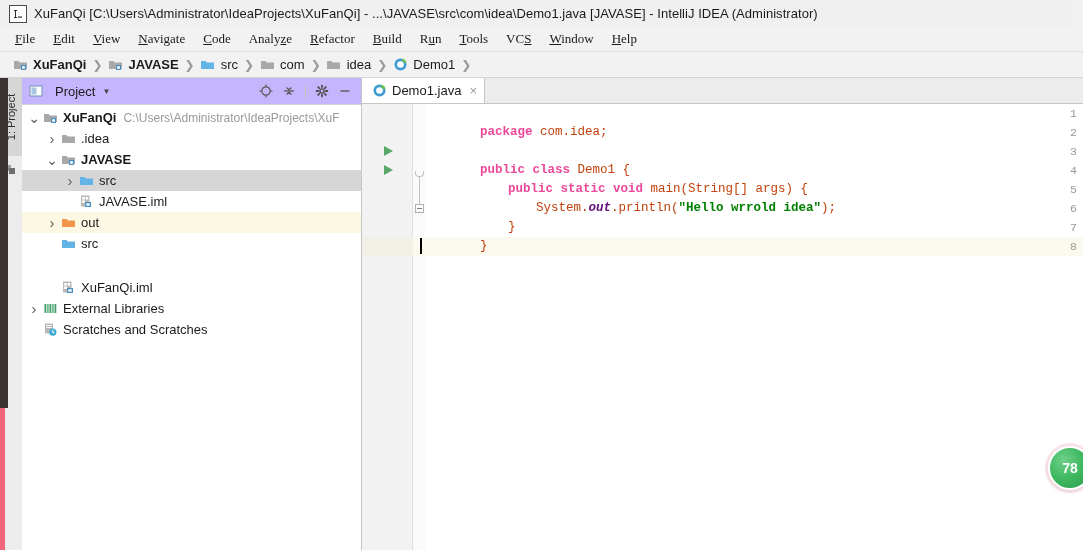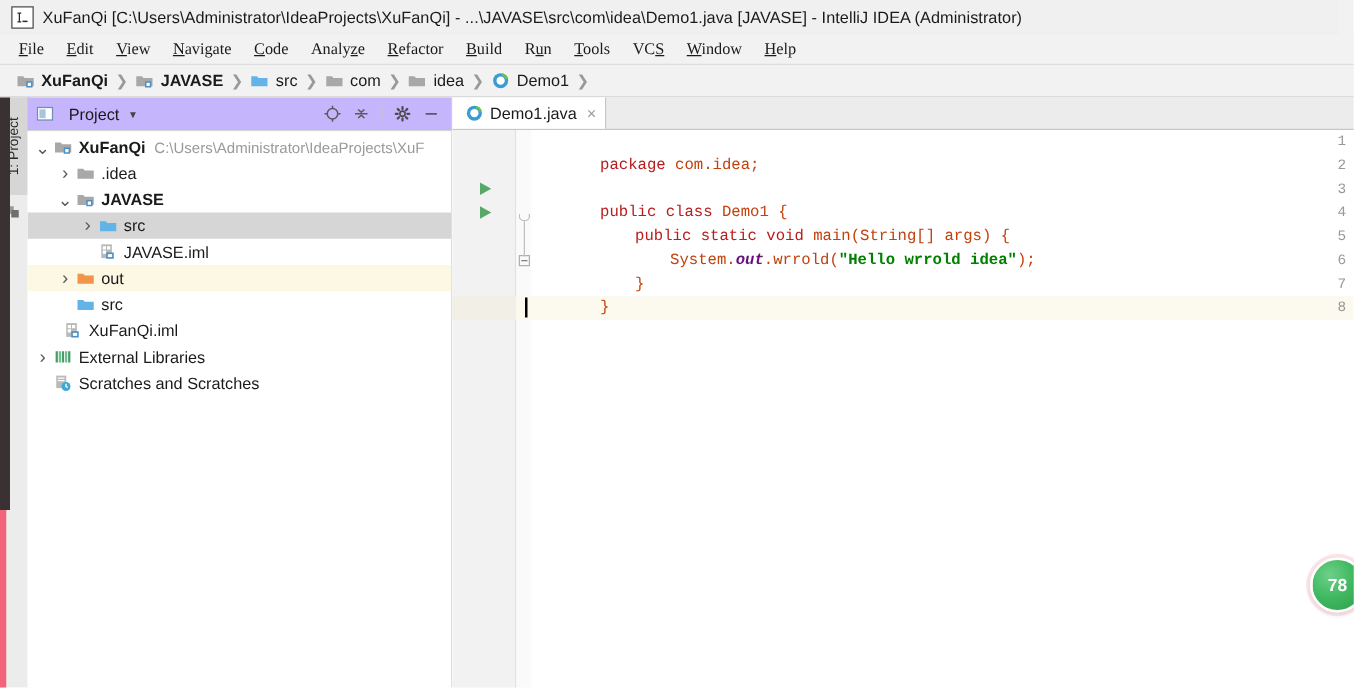--- a/index.html
+++ b/index.html
@@ -240,21 +240,21 @@
     background: #f2f0e6;
   }
   .cline {
     position: absolute; left: 58px;
     height: 19px; line-height: 19px;
     font-family: "Liberation Mono", monospace;
     font-size: 12.5px;
     white-space: pre;
     color: #000000;
   }
-  .kw   { color: #b91c1c; font-weight: normal; }
+  .kw   { color: #ec4899; font-weight: bold; }
   .str  { color: #008000; font-weight: bold; }
   .stat { color: #660e7a; font-weight: bold; font-style: italic; }
   .pln  { color: #c2410c; }
   .run-tri {
     position: absolute; left: 22px;
     width: 0; height: 0;
     border-left: 9px solid #59a869;
     border-top: 5.5px solid transparent;
     border-bottom: 5.5px solid transparent;
   }
@@ -529,21 +529,21 @@
         </div>
         <div class="trow" style="padding-left: 22px;">
           <span class="twist"></span>
           <span class="ticon">
             <svg width="15" height="15" viewBox="0 0 15 15">
               <path d="M1 4 L5.5 4 L6.8 5.4 L14 5.4 L14 12 L1 12 Z" fill="#62b4e6"></path>
             </svg>
           </span>
           <span class="tlabel">src</span>
         </div>
-        <div class="trow" style="padding-left: 12px;">
+        <div class="trow" style="padding-left: 22px; margin-top: 23px;">
           <span class="twist"></span>
           <span class="ticon">
             <svg width="15" height="15" viewBox="0 0 15 15">
               <rect x="2" y="1.5" width="8.5" height="11" fill="#b9b9b9"></rect>
               <rect x="3.2" y="3" width="2.6" height="2.6" fill="#ffffff"></rect>
               <rect x="6.6" y="3" width="2.6" height="2.6" fill="#ffffff"></rect>
               <rect x="3.2" y="6.4" width="2.6" height="2.6" fill="#ffffff"></rect>
               <rect x="6" y="8" width="6" height="5" fill="#4a90c4"></rect>
               <rect x="7.3" y="9.3" width="3.4" height="2.4" fill="#ffffff"></rect>
             </svg>
@@ -619,21 +619,21 @@
       <div class="cline" style="top:0px;">
         <span class="kw">package</span><span class="pln"> com.idea;</span>
       </div>
       <div class="cline" style="top:38px;">
         <span class="kw">public class</span><span class="pln"> Demo1 {</span>
       </div>
       <div class="cline" style="top:57px; left:86px;">
         <span class="kw">public static void</span><span class="pln"> main(String[] args) {</span>
       </div>
       <div class="cline" style="top:76px; left:114px;">
-        <span class="pln">System.</span><span class="stat">out</span><span class="pln">.wrrold(</span><span class="str">"Hello wrrold idea"</span><span class="pln">);</span>
+        <span class="pln">System.</span><span class="stat">out</span><span class="pln">.println(</span><span class="str">"Hello wrrold idea"</span><span class="pln">);</span>
       </div>
       <div class="cline" style="top:95px; left:86px;">
         <span class="pln">}</span>
       </div>
       <div class="cline" style="top:114px;">
         <span class="pln">}</span>
       </div>
 
       <div class="caret" style="top:134px; left:58px;"></div>
     </div>

